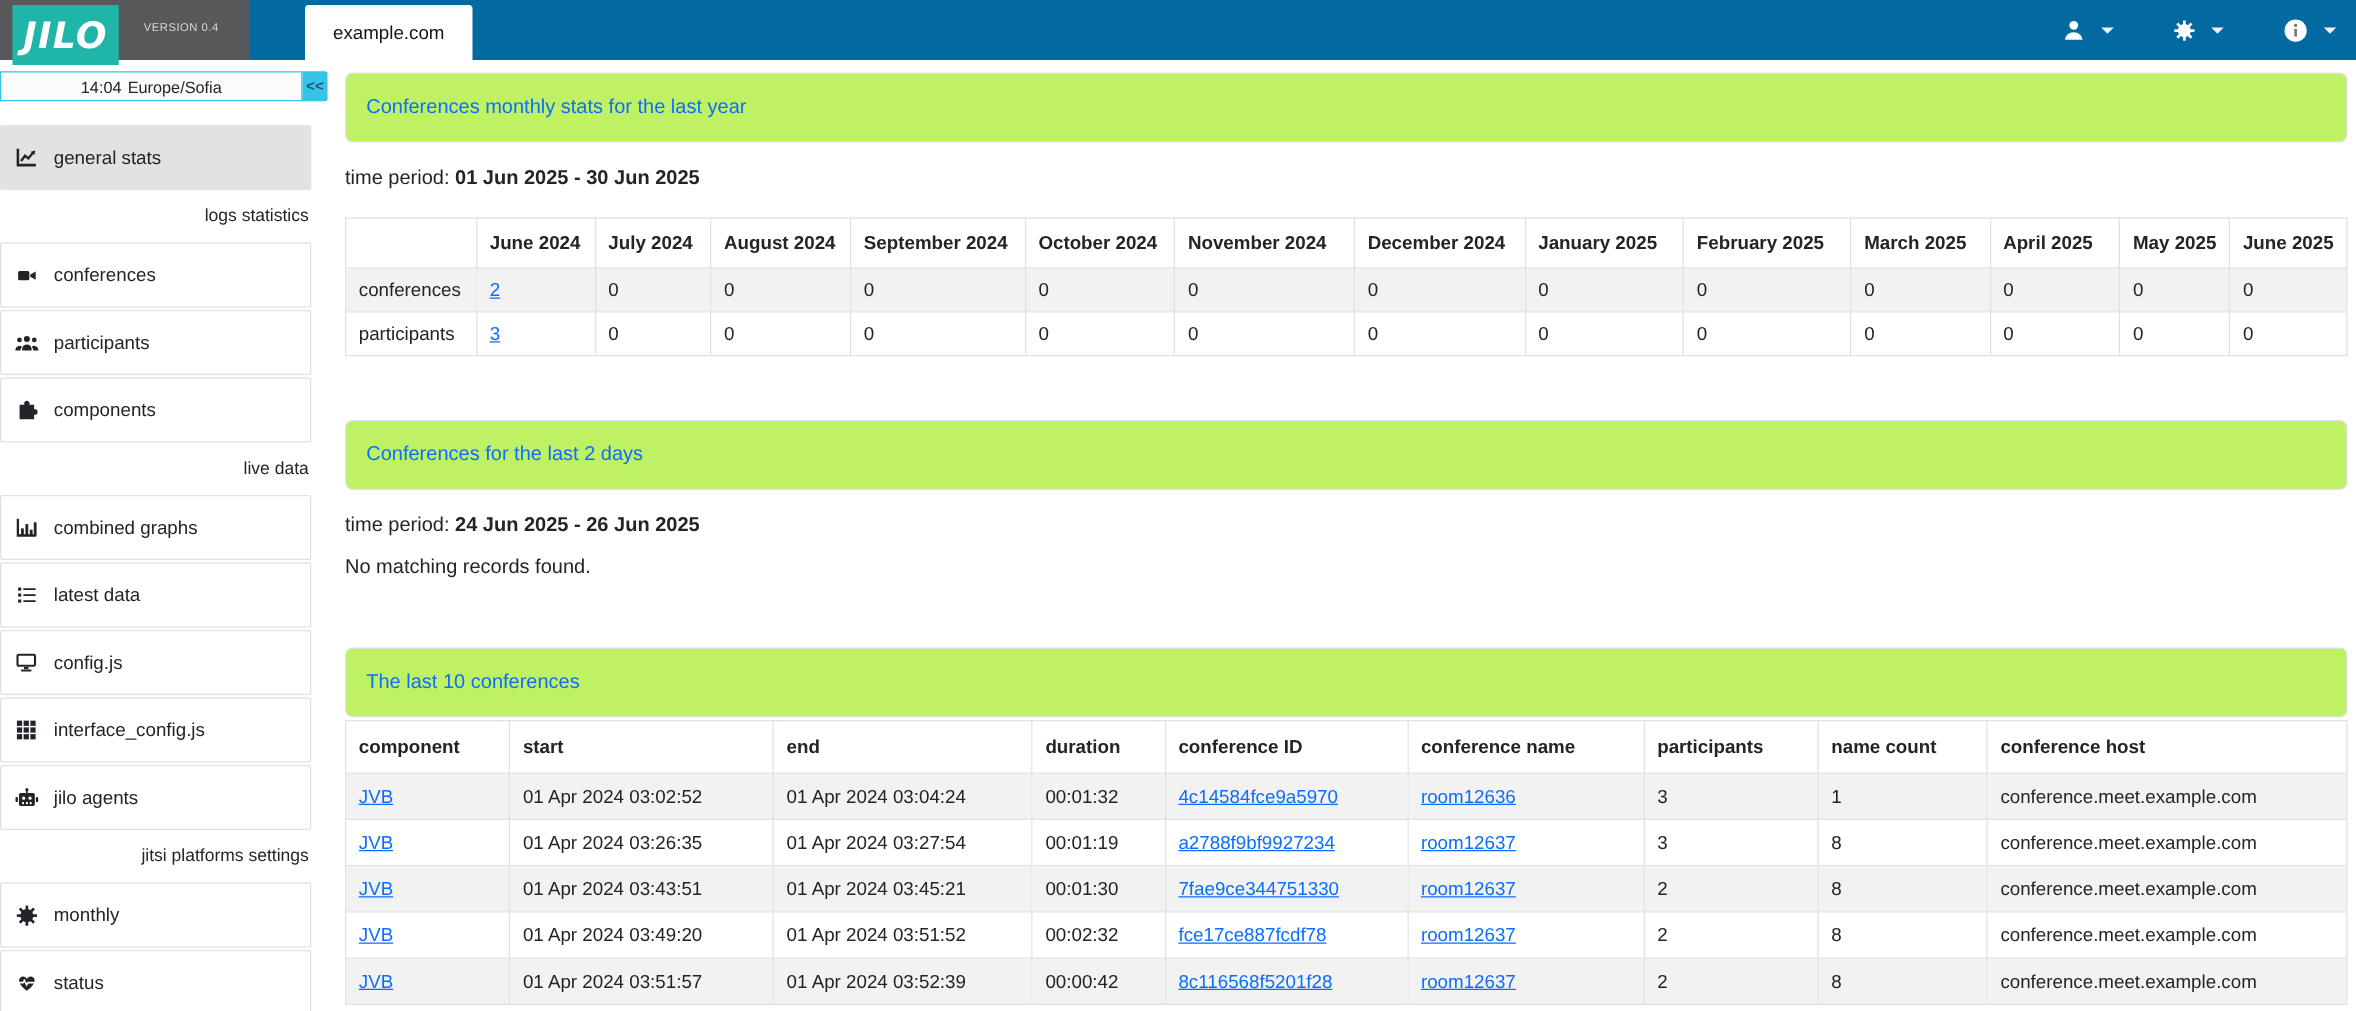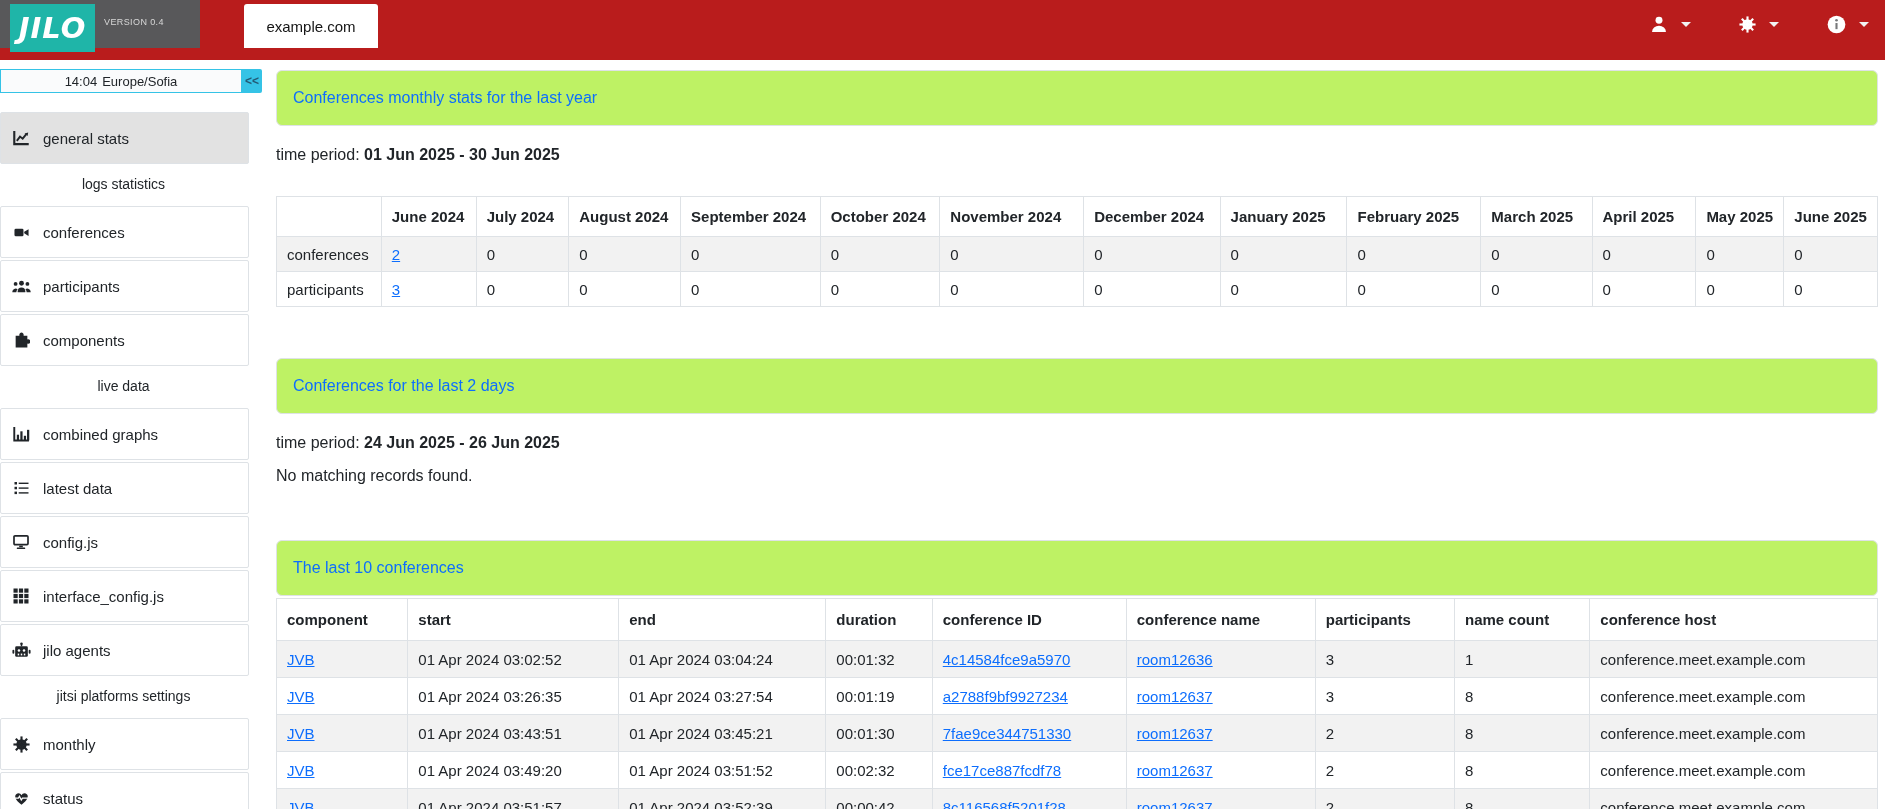--- a/index.html
+++ b/index.html
@@ -3,29 +3,29 @@
 <meta charset="utf-8">
 <style>
   * { box-sizing: border-box; margin: 0; padding: 0; }
   html, body {
     width: 1885px; height: 809px; overflow: hidden;
     background: #ffffff;
     font-family: "Liberation Sans", sans-serif;
     color: #212529;
   }
   
-  .topbar { position: relative; height: 60px; background: #b91c1c; z-index: 10; padding-left: 24px; }
+  .topbar { position: relative; height: 48px; background: #0369a1; z-index: 10; padding-left: 24px; }
   .topbar-dark { position: absolute; left: 0; top: 0; width: 200px; height: 48px; background: #58585a; }
   .logo-box {
     position: absolute; left: 10px; top: 4px; width: 85px; height: 48px;
     background: #1fb5a8; color: #fff; display: flex; align-items: center; justify-content: center;
     font-family: "DejaVu Sans", sans-serif; font-style: italic; font-weight: bold; font-size: 29px;
     letter-spacing: 1px; z-index: 12;
   }
-  .version { position: absolute; left: 104px; top: 17px; color: #d8d8d8; font-size: 9px; letter-spacing: .4px; }
+  .version { position: absolute; left: 115px; top: 17px; color: #d8d8d8; font-size: 9px; letter-spacing: .4px; }
   .tab {
     position: absolute; left: 244px; top: 4px; width: 134px; height: 44px;
     background: #fff; color: #141414; font-size: 15px;
     display: flex; align-items: center; justify-content: center;
     border-radius: 3px 3px 0 0;
   }
   .topbar-icons { position: absolute; right: 0; top: 0; height: 48px; display: flex; align-items: center; gap: 48px; padding-right: 16px; }
   .icon-group { display: flex; align-items: center; gap: 13px; color: #fff; cursor: pointer; }
   .icon-group svg { display: block; }
   .caret { width: 0; height: 0; border-left: 5px solid transparent; border-right: 5px solid transparent; border-top: 5px solid #f2f2f2; }
@@ -45,39 +45,39 @@
   }
   .menu { width: 249px; margin-top: 19px; }
   .side-item {
     height: 52px; border: 1px solid #dee2e6; border-radius: 2px; background: #fff;
     margin-bottom: 2px; display: flex; align-items: center; padding: 0 10px; gap: 12px;
     font-size: 15px; color: #212529; cursor: pointer;
   }
   .side-item.active { background: #e2e2e2; }
   .si-icon { width: 20px; display: flex; align-items: center; justify-content: center; color: #212529; }
   .si-icon svg { display: block; }
-  .section-label { text-align: center; font-size: 14px; color: #212529; margin: 12px 0 14px; padding-right: 2px; }
+  .section-label { text-align: right; font-size: 14px; color: #212529; margin: 12px 0 14px; padding-right: 2px; }
   
   .main { flex: 1; padding: 10px 7px 0 14px; min-width: 0; }
   .card-head {
     border: 1px solid #dee2e6; border-radius: 6px; background: #bef264;
     padding: 18px 16px; font-size: 16px; color: #0d6efd;
   }
   .time-period { margin-top: 20px; font-size: 16px; color: #212529; }
   .time-period b { font-weight: bold; }
   .empty-msg { margin-top: 15px; font-size: 16px; color: #212529; }
   table.tbl { border-collapse: collapse; table-layout: fixed; }
   .tbl th, .tbl td {
     border: 1px solid #dee2e6; padding: 0 10px; font-size: 15px; text-align: left;
     color: #212529; overflow: hidden; white-space: nowrap; font-weight: normal;
   }
   .tbl thead th { font-weight: bold; height: 40px; }
   .tbl tbody td { height: 35px; }
   .tbl tbody tr:nth-child(odd) { background: #f2f2f2; }
-  #monthly-table { margin-top: 32px; }
+  #monthly-table { margin-top: 22px; }
   #last10-table { margin-top: 2px; }
   #last10-table thead th { height: 42px; }
   #last10-table tbody td { height: 37px; }
   a.cell-link { color: #0d6efd; text-decoration: underline; cursor: pointer; }
   .mt-card2 { margin-top: 51px; }
   .mt-card3 { margin-top: 55px; }
 </style>
 </head>
 <body>
 

